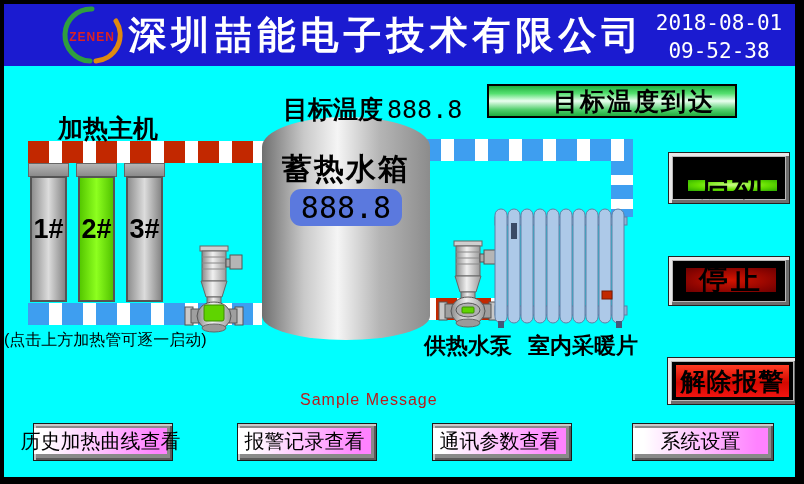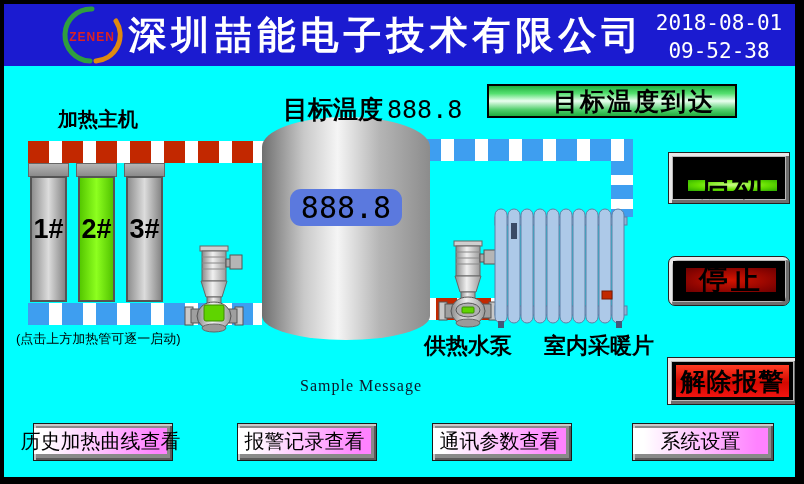--- a/index.html
+++ b/index.html
@@ -25,29 +25,29 @@
   .datetime .d{position:absolute;left:0;top:7px;width:150px;}
   .datetime .t{position:absolute;left:0;top:35px;width:150px;}
 
   
   .pipe{position:absolute;}
   .pipe-h-red{background:repeating-linear-gradient(90deg,#c22800 0 21px,#ffffff 21px 34px);}
   .pipe-h-blue{background:repeating-linear-gradient(90deg,#3e9ef0 0 21px,#ffffff 21px 34px);}
   .pipe-v-blue{background:repeating-linear-gradient(180deg,#3e9ef0 0 14px,#ffffff 14px 24px);}
 
   
-  .heater-title{position:absolute;left:58px;top:106px;width:130px;font-size:20px;font-weight:bold;}
+  .heater-title{position:absolute;left:58px;top:112px;width:130px;font-size:25px;font-weight:bold;}
   .bar-cap{position:absolute;top:163px;height:14px;background:linear-gradient(180deg,#b5b5b5,#8a8a8a);
            border:1px solid #666;width:41px;}
   .bar{position:absolute;top:176px;width:37px;height:126px;border:2px solid #555;
        background:linear-gradient(90deg,#8f8f8f,#dcdcdc 50%,#868686);}
   .bar.active{background:linear-gradient(90deg,#55c800 0%,#8dff1f 50%,#52c400 100%);}
   .bar .num{position:absolute;left:0;top:36px;width:100%;text-align:center;
             font-size:27px;font-weight:bold;}
-  .hint{position:absolute;left:16px;top:330px;font-size:13px;letter-spacing:0px;}
+  .hint{position:absolute;left:4px;top:330px;font-size:16px;letter-spacing:0px;}
 
   
   .tank{position:absolute;left:262px;top:117px;width:168px;height:223px;
         background:linear-gradient(90deg,#6f6f6f 0%,#c9c9c9 25%,#f5f5f5 45%,#b5b5b5 70%,#8c8c8c 100%);
         border-radius:84px 84px 84px 84px / 30px 30px 24px 24px;}
   .tank-name{position:absolute;left:0;top:32px;width:100%;text-align:center;
              font-size:30px;font-weight:bold;letter-spacing:2px;}
   .tank-display{position:absolute;left:28px;top:72px;width:112px;height:37px;background:#5b79de;
                 border-radius:11px;display:flex;align-items:center;justify-content:center;
                 font-size:30px;font-family:"DejaVu Sans Mono",monospace;}
@@ -58,22 +58,22 @@
   
   .banner{position:absolute;left:487px;top:84px;width:250px;height:34px;border:2px solid #000;
           background:linear-gradient(180deg,#1fae3e 0%,#55e070 25%,#eafff0 50%,#55d070 78%,#1fae3e 100%);
           display:flex;align-items:center;justify-content:center;padding-left:44px;
           font-size:25px;font-weight:bold;letter-spacing:2px;}
 
   
   .eq-label{position:absolute;font-size:22px;font-weight:bold;white-space:nowrap;}
 
   
-  .message{position:absolute;left:300px;top:377px;width:200px;color:#0f172a;
-           font-family:Liberation Serif, serif;font-size:16px;letter-spacing:1px;}
+  .message{position:absolute;left:300px;top:391px;width:200px;color:#b91c1c;
+           font-family:Liberation Sans, sans-serif;font-size:16px;letter-spacing:1px;}
 
   
   .ctl-btn{position:absolute;border:1px solid #222;background:#b8b8b8;padding:4px;
            box-shadow:inset 3px 3px 0 #e8e8e8, inset -3px -3px 0 #6e6e6e;cursor:pointer;}
   .ctl-black{width:100%;height:100%;background:#000;}
   .ctl-face{width:100%;height:100%;display:flex;align-items:center;justify-content:center;
             font-weight:bold;}
   .face-start{background:radial-gradient(ellipse at 50% 45%,#ccff88 0%,#66e000 55%,#2aa800 100%);
               font-size:30px;letter-spacing:3px;}
   .face-stop{background:radial-gradient(ellipse at 50% 50%,#d41400 0%,#8c0400 70%,#6e0000 100%);
@@ -141,20 +141,21 @@
   <div class="bar active" style="left:78px;">
     <div class="num">2#</div>
   </div>
   <div class="bar" style="left:126px;">
     <div class="num">3#</div>
   </div>
 
   <div class="hint">(点击上方加热管可逐一启动)</div>
 
   <div class="tank">
+    <div class="tank-name">蓄热水箱</div>
     <div class="tank-display">888.8</div>
   </div>
   <div class="target-temp">
     <span class="lbl">目标温度</span><span class="val">888.8</span>
   </div>
 
   <div class="banner">目标温度到达</div>
 
   <div style="position:absolute;left:183px;top:243px;">
     <svg width="62" height="92" viewBox="0 0 62 92">
@@ -213,30 +214,30 @@
       <rect x="79" y="6" width="12" height="114" rx="6" fill="#adc9e8" stroke="#5f7fa5"></rect>
       <rect x="92" y="6" width="12" height="114" rx="6" fill="#adc9e8" stroke="#5f7fa5"></rect>
       <rect x="105" y="6" width="12" height="114" rx="6" fill="#adc9e8" stroke="#5f7fa5"></rect>
       <rect x="118" y="6" width="12" height="114" rx="6" fill="#adc9e8" stroke="#5f7fa5"></rect>
       <rect x="17" y="20" width="6" height="16" fill="#3a4a66"></rect>
       <rect x="108" y="88" width="10" height="8" fill="#c22800" stroke="#7a1800"></rect>
       <rect x="4" y="118" width="6" height="7" fill="#44597a"></rect>
       <rect x="122" y="118" width="6" height="7" fill="#44597a"></rect>
     </svg>
   </div>
-  <div class="eq-label" style="left:544px;top:331px;">室内采暖片</div>
+  <div class="eq-label" style="left:528px;top:331px;">室内采暖片</div>
 
   <div class="message">Sample Message</div>
 
   <div class="ctl-btn" style="left:668px;top:152px;width:122px;height:52px;">
     <div class="ctl-black pad-start">
         <div class="ctl-face face-start">启动</div>
       </div>
   </div>
-  <div class="ctl-btn" style="left:668px;top:256px;width:122px;height:50px;border-radius:7px;">
+  <div class="ctl-btn" style="left:668px;top:256px;width:122px;height:50px;">
     <div class="ctl-black pad-stop">
         <div class="ctl-face face-stop">停止</div>
       </div>
   </div>
   <div class="ctl-btn" style="left:667px;top:357px;width:131px;height:48px;">
     <div class="ctl-black pad-clear">
         <div class="ctl-face face-clear">解除报警</div>
       </div>
   </div>
 

